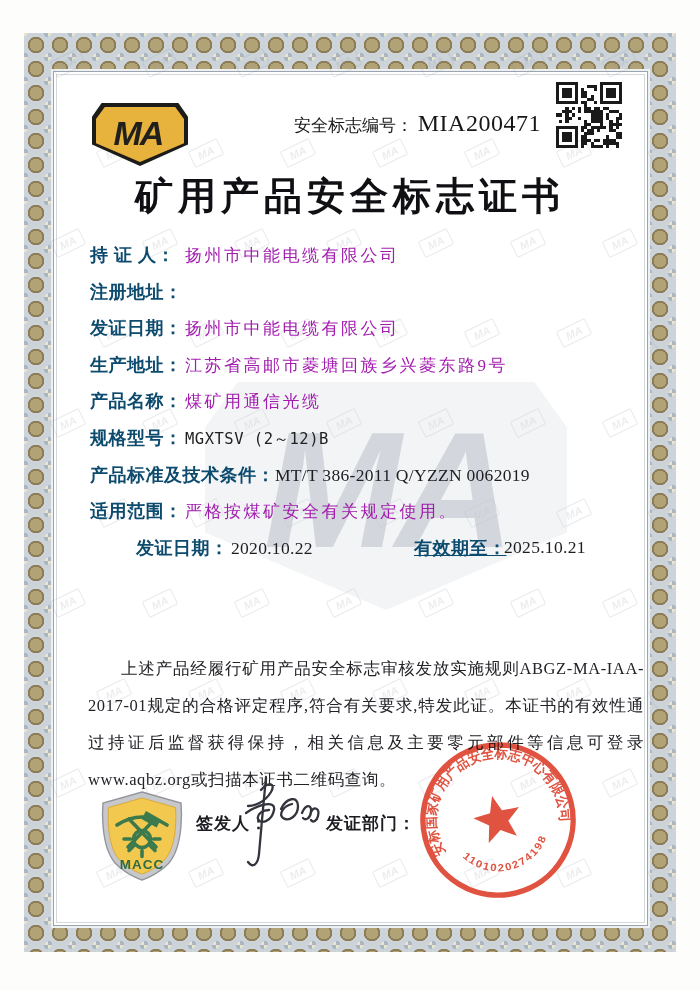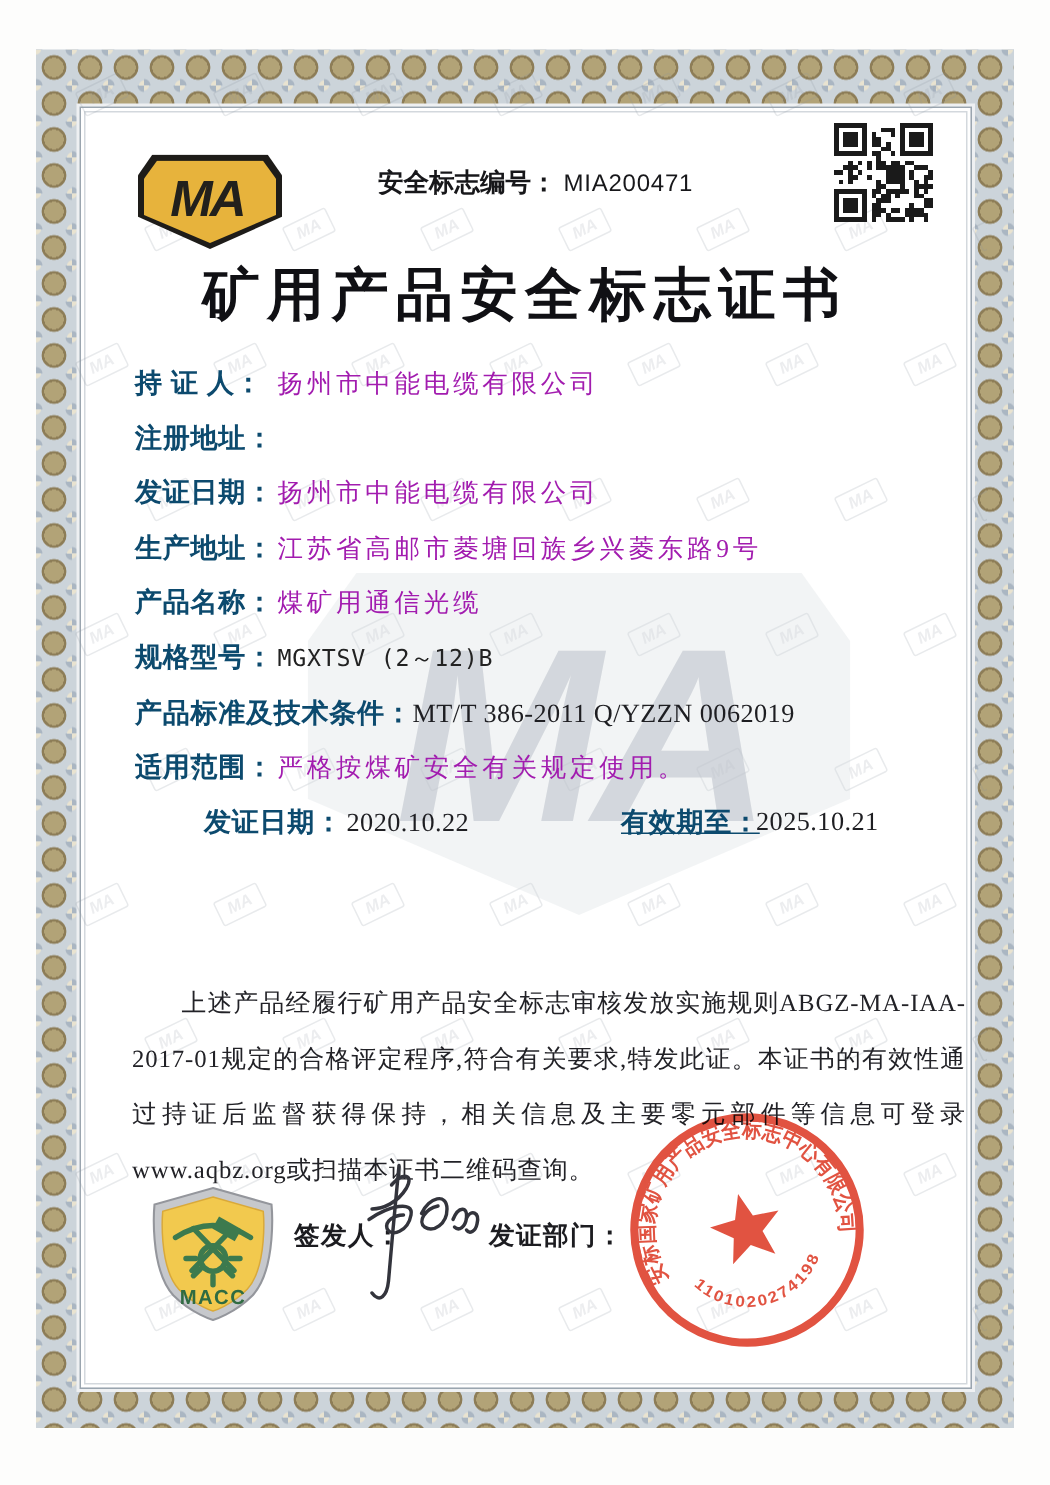--- a/index.html
+++ b/index.html
@@ -34,22 +34,22 @@
 
   
   .ma-badge{position:absolute;left:92px;top:103px;width:96px;height:63px;
     clip-path:polygon(10% 0,90% 0,100% 22%,100% 66%,50% 100%,0 66%,0 22%);background:#1e1c19;}
   .ma-badge-in{position:absolute;left:4px;top:4px;right:4px;bottom:4px;
     clip-path:polygon(10% 0,90% 0,100% 22%,100% 66%,50% 100%,0 66%,0 22%);background:#e7b33c;
     display:flex;align-items:center;justify-content:center;}
   .ma-badge-in span{font:italic 900 34px/1 "Liberation Sans",sans-serif;color:#22201c;letter-spacing:-2px;transform:translate(-2px,-2px);}
 
   .cert-no{position:absolute;left:252px;top:110px;font-size:17px;color:#17171a;white-space:nowrap;}
-  .cert-no .lbl{font-weight:700;font-family:"Liberation Sans",sans-serif;}
-  .cert-no .val{font-family:Liberation Sans, sans-serif;font-size:16px;letter-spacing:0.5px;}
+  .cert-no .lbl{font-weight:400;font-family:"Liberation Sans",sans-serif;margin-left:42px;}
+  .cert-no .val{font-family:Liberation Serif, serif;font-size:24px;letter-spacing:0.5px;}
 
   .qr{position:absolute;left:556px;top:82px;width:66px;height:66px;}
 
   .title{position:absolute;left:0;top:171px;width:700px;text-align:center;
     font-family:"Liberation Serif",serif;font-weight:900;font-size:38px;letter-spacing:5px;color:#101014;}
 
   
   .rows{position:absolute;left:90px;top:243px;width:556px;}
   .row{height:36.6px;display:flex;align-items:baseline;white-space:nowrap;}
   .row .lbl{font-weight:700;font-size:18px;color:#0c4a6e;min-width:95px;margin-right:0;letter-spacing:0.5px;}

